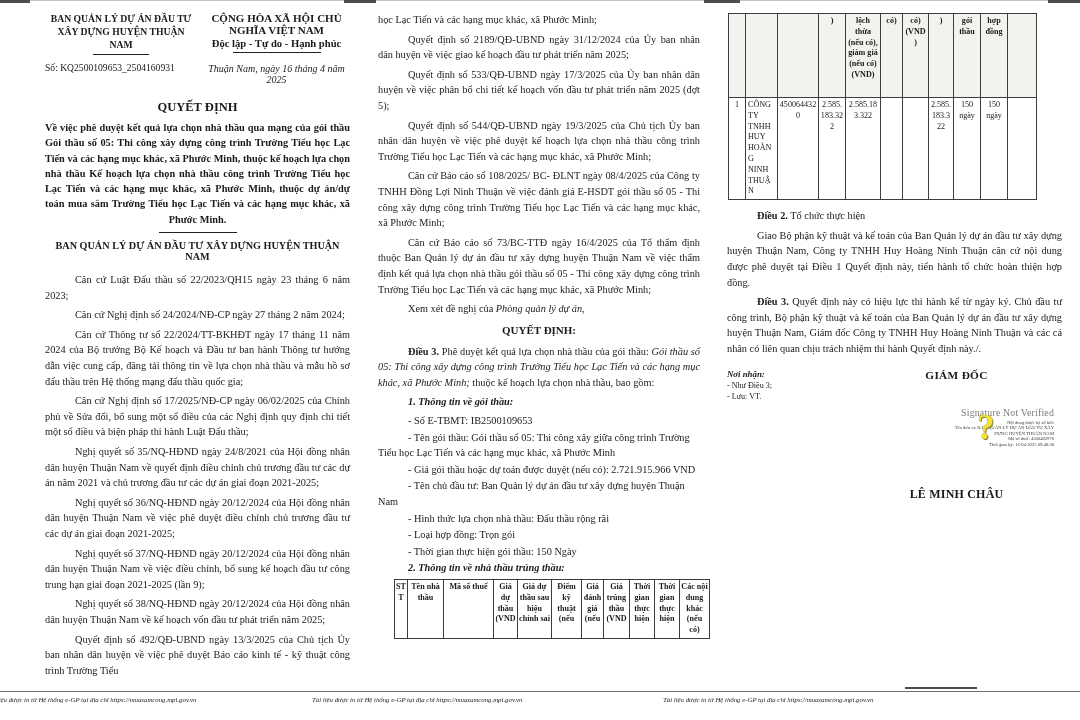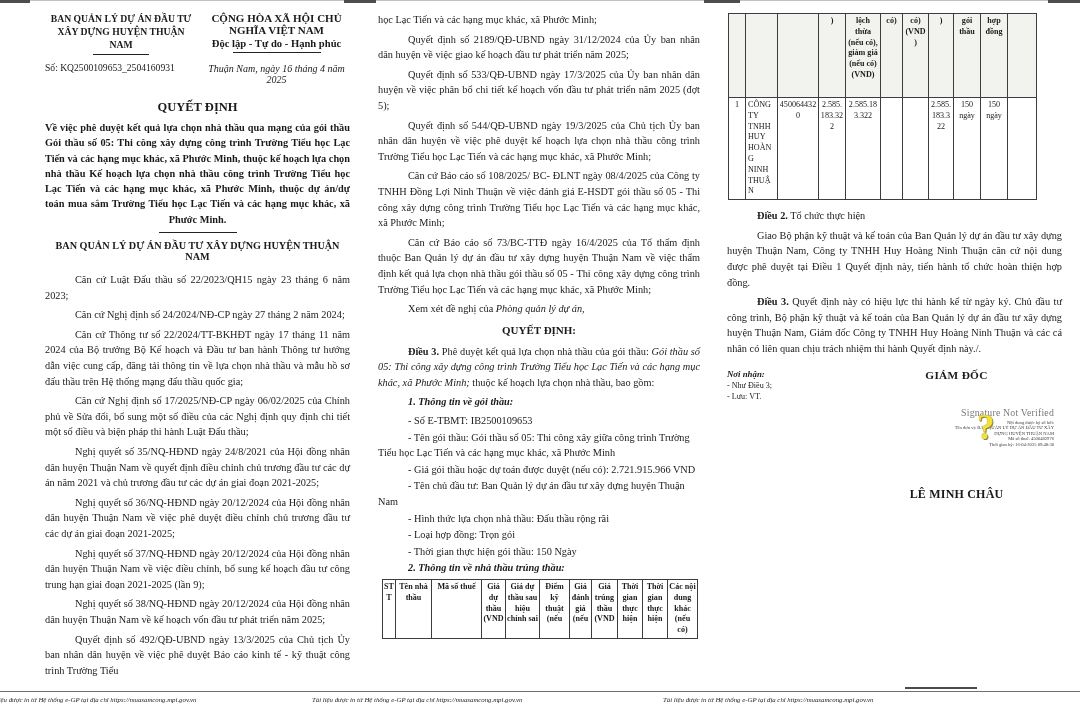--- a/index.html
+++ b/index.html
@@ -33,21 +33,21 @@
   .issuer{text-align:center;font-weight:bold;font-size:10.2px;margin:2px 0 10px;}
 
   .decree-heading{text-align:center;font-weight:bold;font-size:11px;margin:7px 0 8px;text-indent:0;}
   .sec-head{font-weight:bold;font-style:italic;margin-bottom:3px;}
   .item{margin:0 0 1px;text-align:left;}
 
   table{border-collapse:collapse;table-layout:fixed;margin-top:2px;}
   td{border:1px solid #3d3d3d;font-size:8.1px;line-height:10.8px;padding:2px 1px;
      vertical-align:top;text-align:center;word-wrap:break-word;overflow:hidden;}
   .t-head td{font-weight:bold;}
-  .tbl2{width:316px;margin-left:4px;}
+  .tbl2{width:316px;margin-left:16px;}
   .tbl3{width:308px;margin-left:1px;margin-top:13px;}
   .tbl3 .t-head td{background:#f2f2ee;}
   .tbl3 .t-data td{font-weight:normal;}
   .cell-name{text-align:left;padding-left:2px;word-break:break-word;}
   .cell-num{word-break:break-all;}
 
   .a2-gap{margin-top:8px;}
   .sign-row{display:flex;margin-top:12px;text-indent:0;}
   .recipients{width:118px;font-size:8.1px;line-height:11px;}
   .recipients-label{font-weight:bold;font-style:italic;font-size:8.8px;}

